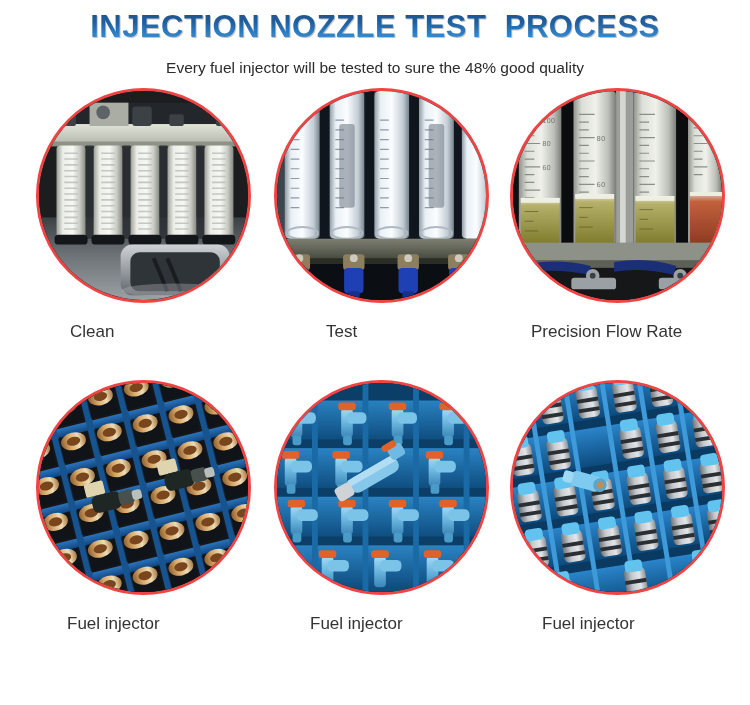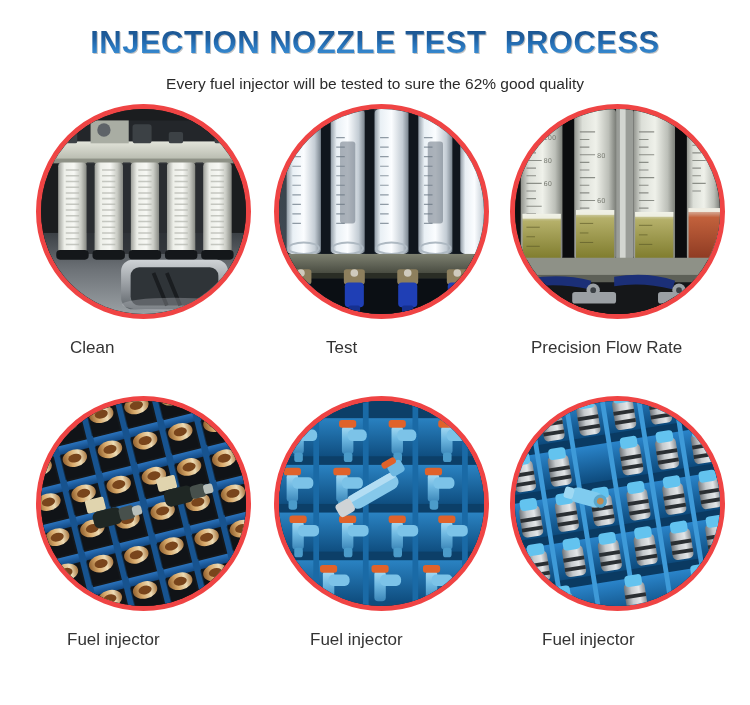--- a/index.html
+++ b/index.html
@@ -11,21 +11,21 @@
     width: 750px;
     height: 705px;
     font-family: "Liberation Sans", sans-serif;
     overflow: hidden;
     position: relative;
   }
 
   
   .header {
     width: 750px;
-    padding-top: 24px;
+    padding-top: 8px;
     text-align: center;
   }
   .main-title {
     font-family: "Liberation Sans", sans-serif;
     font-size: 31px;
     font-weight: bold;
     letter-spacing: 0.5px;
     line-height: 38px;
     margin: 0;
     white-space: pre;
@@ -69,21 +69,21 @@
     position: absolute;
     left: 26px;
     top: 10px;
     width: 215px;
     height: 215px;
   }
   .circle {
     position: absolute;
     inset: 0;
     border-radius: 50%;
-    border: 5px solid #ef4444;
+    border: 3px solid #ef4444;
     overflow: hidden;
     box-sizing: border-box;
     background: #222;
   }
   .circle svg { display: block; width: 100%; height: 100%; }
 
   .caption {
     position: absolute;
     top: 243px;
     left: 0;
@@ -98,21 +98,21 @@
   .cell.c2 .caption { padding-left: 47px; }
   .row.r2 .cell.c0 .caption { padding-left: 57px; }
   .row.r2 .cell.c1 .caption { padding-left: 62px; }
   .row.r2 .cell.c2 .caption { padding-left: 58px; }
 </style>
 </head>
 <body>
 
 <div class="header">
   <h1 class="main-title">INJECTION NOZZLE TEST  PROCESS</h1>
-  <p class="subtitle">Every fuel injector will be tested to sure the 62% good quality</p>
+  <p class="subtitle">Every fuel injector will be tested to sure the 48% good quality</p>
 </div>
 
 <div class="gallery">
 
   <div class="row r1">
 
     <div class="cell c1">
       <div class="circle-wrap">
         <div class="circle">
           <svg viewBox="0 0 215 215" preserveAspectRatio="xMidYMid slice">

